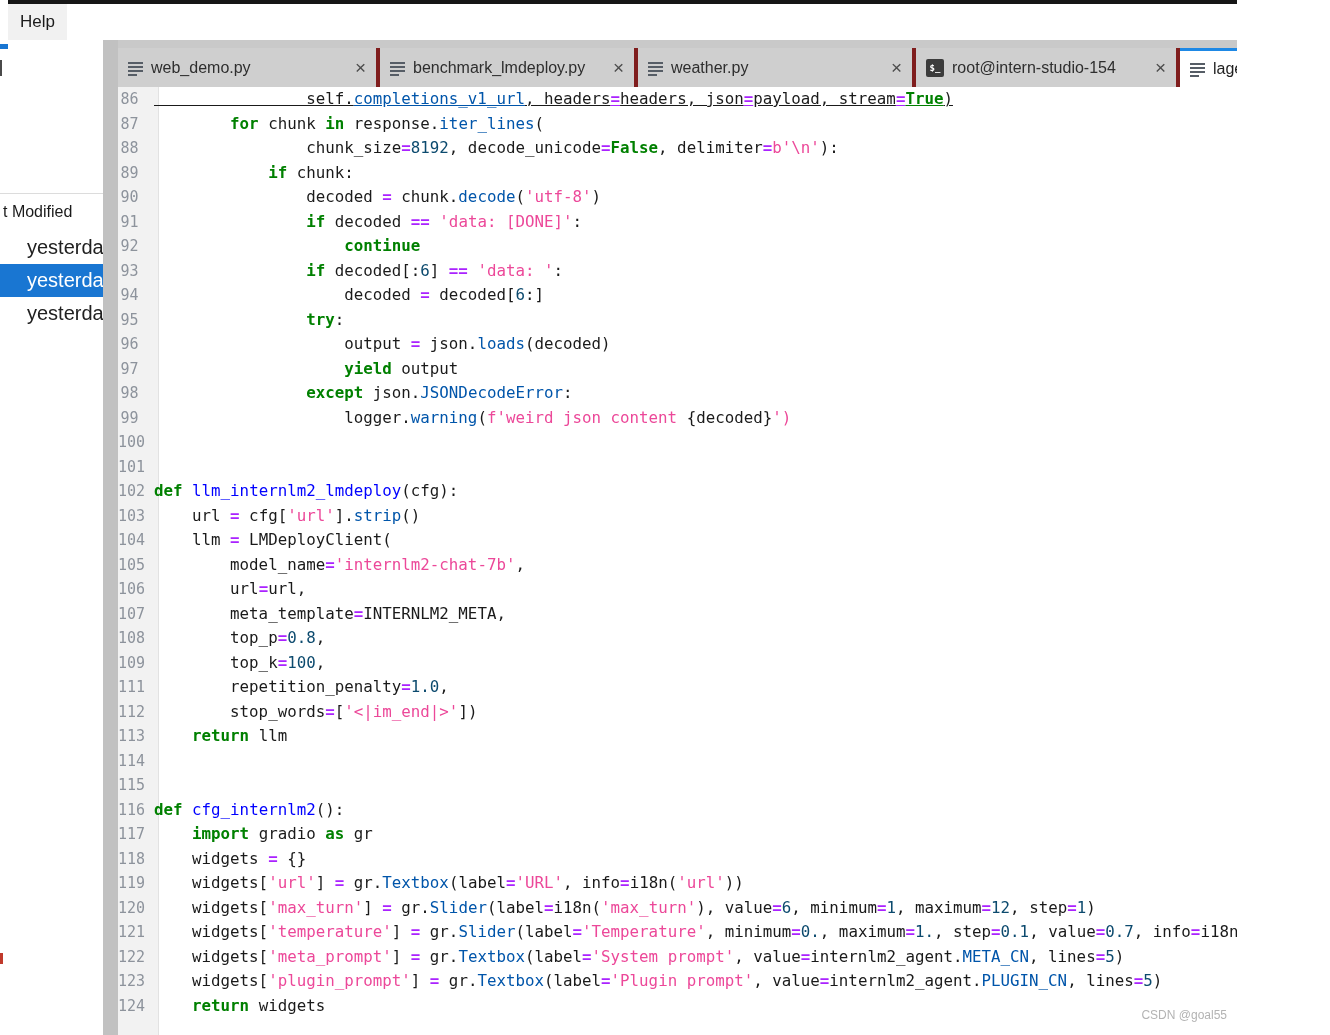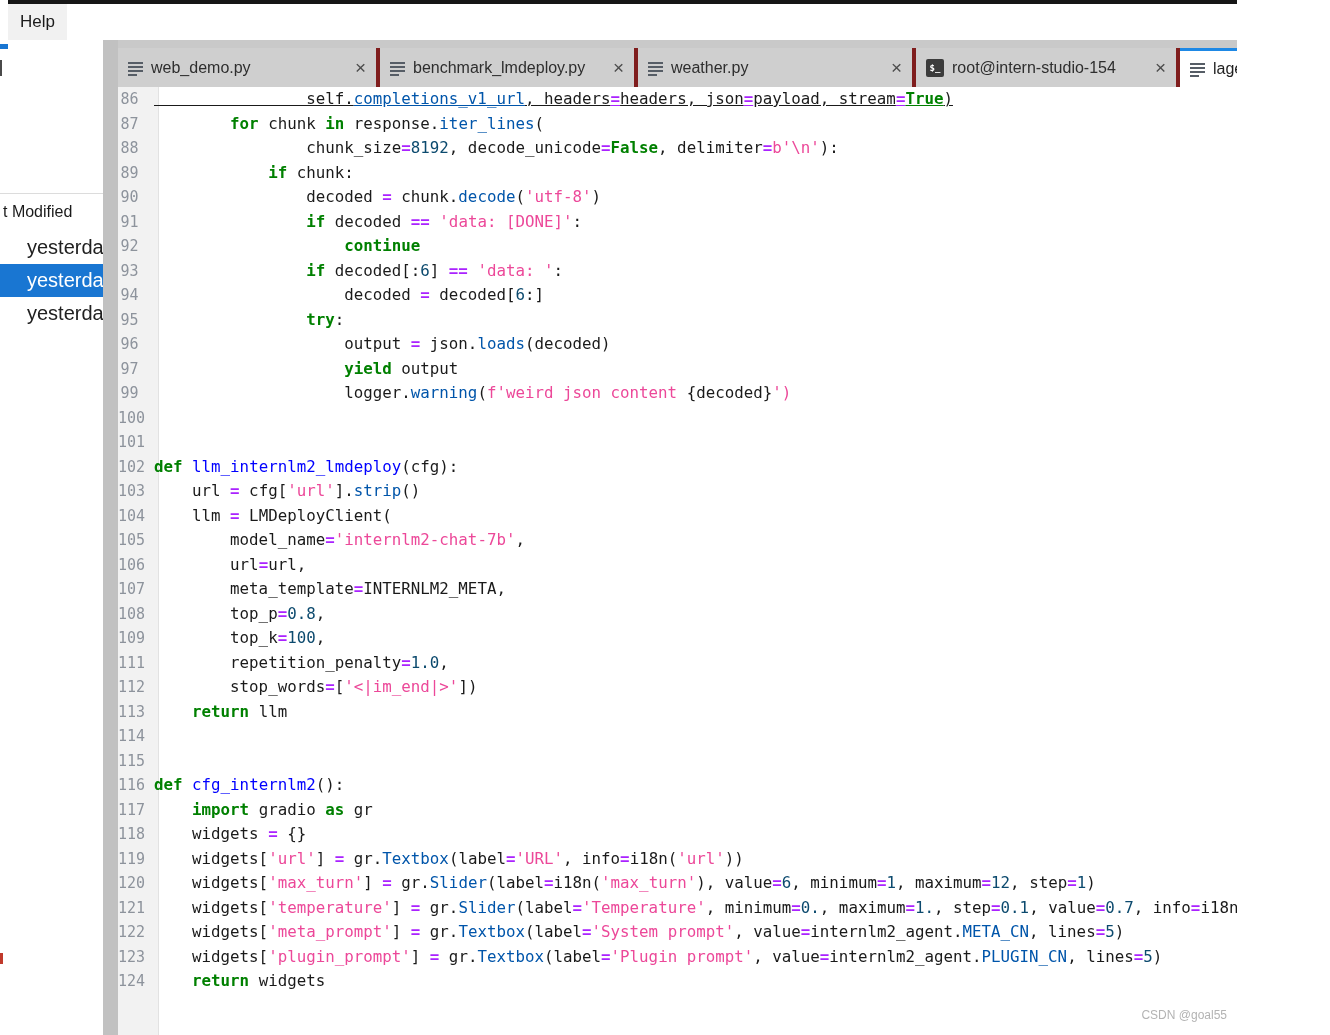--- a/index.html
+++ b/index.html
@@ -154,20 +154,21 @@
         <div class="cl"><span class="ln">88</span><span class="ct"><span class="t">                chunk_size</span><span class="o">=</span><span class="n">8192</span><span class="t">, decode_unicode</span><span class="o">=</span><span class="k">False</span><span class="t">, delimiter</span><span class="o">=</span><span class="s">b'\n'</span><span class="t">):</span></span></div>
         <div class="cl"><span class="ln">89</span><span class="ct"><span class="t">            </span><span class="k">if</span><span class="t"> chunk:</span></span></div>
         <div class="cl"><span class="ln">90</span><span class="ct"><span class="t">                decoded </span><span class="o">=</span><span class="t"> chunk.</span><span class="p">decode</span><span class="t">(</span><span class="s">'utf-8'</span><span class="t">)</span></span></div>
         <div class="cl"><span class="ln">91</span><span class="ct"><span class="t">                </span><span class="k">if</span><span class="t"> decoded </span><span class="o">==</span><span class="t"> </span><span class="s">'data: [DONE]'</span><span class="t">:</span></span></div>
         <div class="cl"><span class="ln">92</span><span class="ct"><span class="t">                    </span><span class="k">continue</span></span></div>
         <div class="cl"><span class="ln">93</span><span class="ct"><span class="t">                </span><span class="k">if</span><span class="t"> decoded[:</span><span class="n">6</span><span class="t">] </span><span class="o">==</span><span class="t"> </span><span class="s">'data: '</span><span class="t">:</span></span></div>
         <div class="cl"><span class="ln">94</span><span class="ct"><span class="t">                    decoded </span><span class="o">=</span><span class="t"> decoded[</span><span class="n">6</span><span class="t">:]</span></span></div>
         <div class="cl"><span class="ln">95</span><span class="ct"><span class="t">                </span><span class="k">try</span><span class="t">:</span></span></div>
         <div class="cl"><span class="ln">96</span><span class="ct"><span class="t">                    output </span><span class="o">=</span><span class="t"> json.</span><span class="p">loads</span><span class="t">(decoded)</span></span></div>
         <div class="cl"><span class="ln">97</span><span class="ct"><span class="t">                    </span><span class="k">yield</span><span class="t"> output</span></span></div>
+        <div class="cl"><span class="ln">98</span><span class="ct"><span class="t">                </span><span class="k">except</span><span class="t"> json.</span><span class="p">JSONDecodeError</span><span class="t">:</span></span></div>
         <div class="cl"><span class="ln">99</span><span class="ct"><span class="t">                    logger.</span><span class="p">warning</span><span class="t">(</span><span class="s">f'weird json content </span><span class="t">{decoded}</span><span class="s">')</span></span></div>
         <div class="cl"><span class="ln">100</span><span class="ct"></span></div>
         <div class="cl"><span class="ln">101</span><span class="ct"></span></div>
         <div class="cl"><span class="ln">102</span><span class="ct"><span class="k">def</span><span class="t"> </span><span class="d">llm_internlm2_lmdeploy</span><span class="t">(cfg):</span></span></div>
         <div class="cl"><span class="ln">103</span><span class="ct"><span class="t">    url </span><span class="o">=</span><span class="t"> cfg[</span><span class="s">'url'</span><span class="t">].</span><span class="p">strip</span><span class="t">()</span></span></div>
         <div class="cl"><span class="ln">104</span><span class="ct"><span class="t">    llm </span><span class="o">=</span><span class="t"> LMDeployClient(</span></span></div>
         <div class="cl"><span class="ln">105</span><span class="ct"><span class="t">        model_name</span><span class="o">=</span><span class="s">'internlm2-chat-7b'</span><span class="t">,</span></span></div>
         <div class="cl"><span class="ln">106</span><span class="ct"><span class="t">        url</span><span class="o">=</span><span class="t">url,</span></span></div>
         <div class="cl"><span class="ln">107</span><span class="ct"><span class="t">        meta_template</span><span class="o">=</span><span class="t">INTERNLM2_META,</span></span></div>
         <div class="cl"><span class="ln">108</span><span class="ct"><span class="t">        top_p</span><span class="o">=</span><span class="n">0.8</span><span class="t">,</span></span></div>

